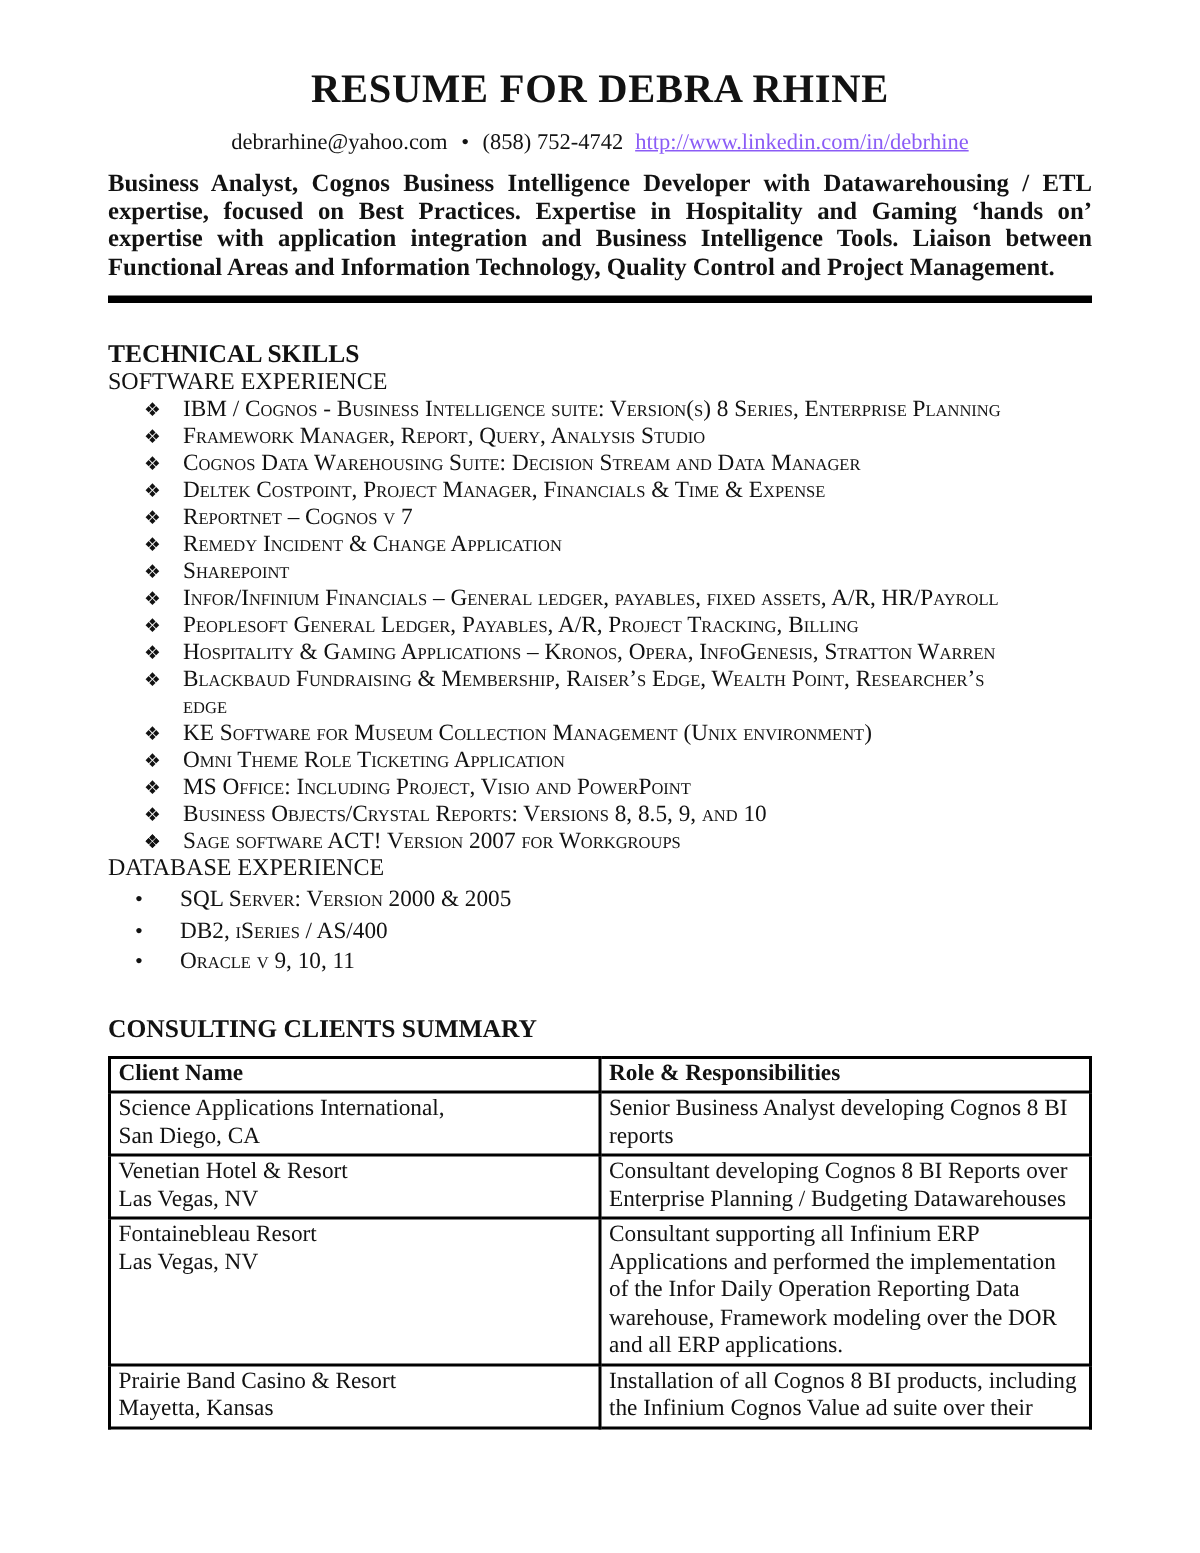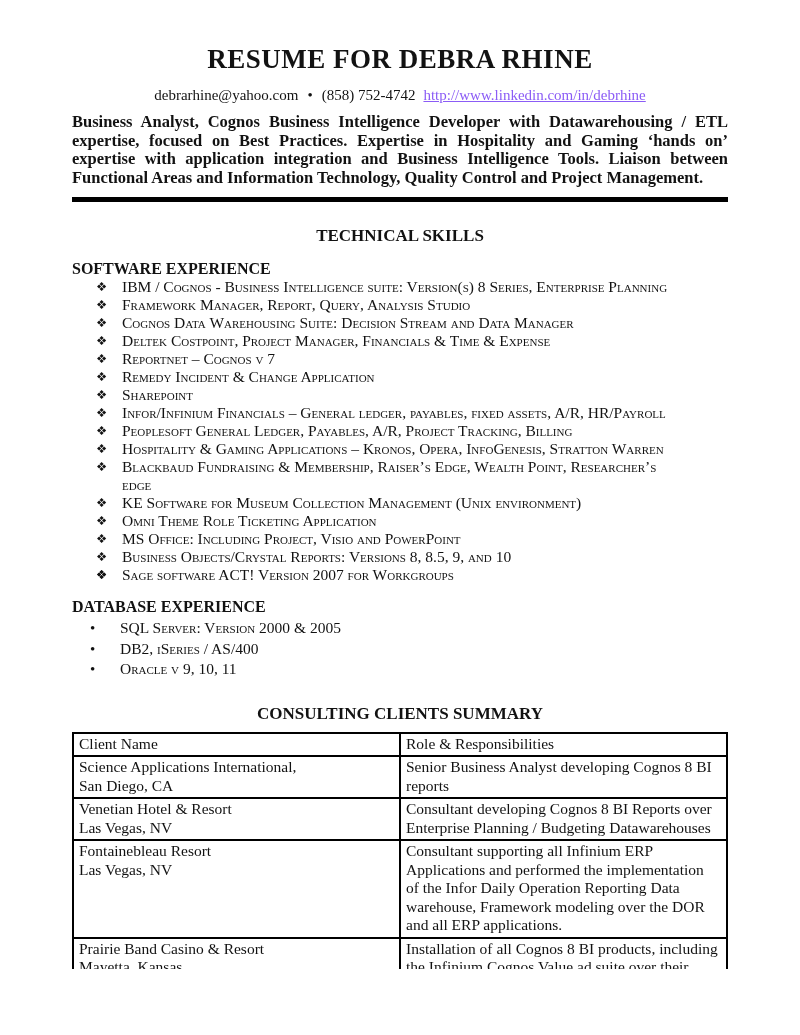--- a/index.html
+++ b/index.html
@@ -41,28 +41,27 @@
     line-height: 18.5px;
     text-align: justify;
   }
   .rule {
     margin-top: 10px;
     height: 5px;
     background: #000000;
   }
   .section-title {
     margin-top: 24px;
-    text-align: center;
+    text-align: left;
     font-weight: bold;
     font-size: 17px;
     line-height: 20px;
   }
   .sub-heading {
-    margin-top: 14px;
-    font-weight: bold;
+    font-weight: normal;
     font-size: 16px;
     line-height: 18px;
   }
   ul { list-style: none; }
   .sw-list li {
     position: relative;
     padding-left: 50px;
     font-variant: small-caps;
     font-size: 15.5px;
     line-height: 18px;
@@ -98,21 +97,21 @@
     border-collapse: collapse;
     font-size: 15.5px;
     line-height: 18.5px;
   }
   table.clients th, table.clients td {
     border: 2px solid #000000;
     text-align: left;
     vertical-align: top;
     padding: 1px 5px 2px 5px;
   }
-  table.clients th { font-weight: normal; width: 50%; margin-left: 28px; }
+  table.clients th { font-weight: bold; width: 50%; margin-left: 28px; }
   table.clients td { font-weight: normal; }
 </style>
 </head>
 <body>
 
 <div class="page">
 
   <div class="title">RESUME FOR DEBRA RHINE</div>
 
   <div class="contact">

